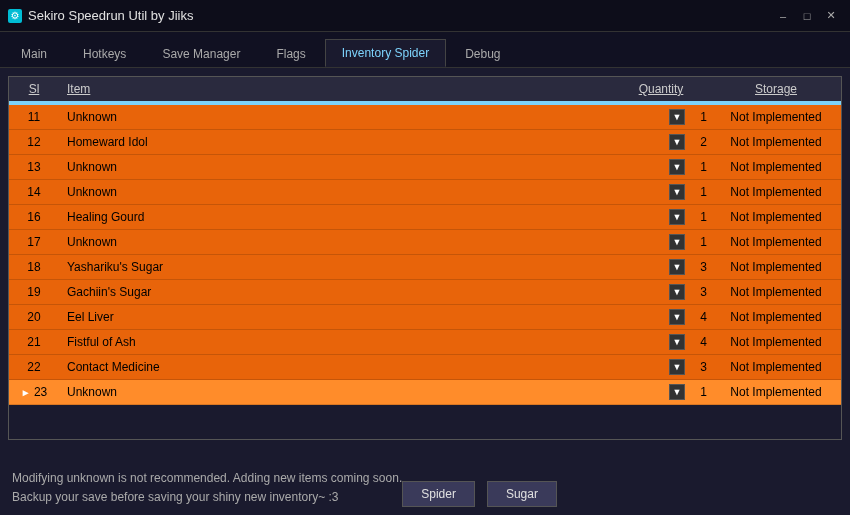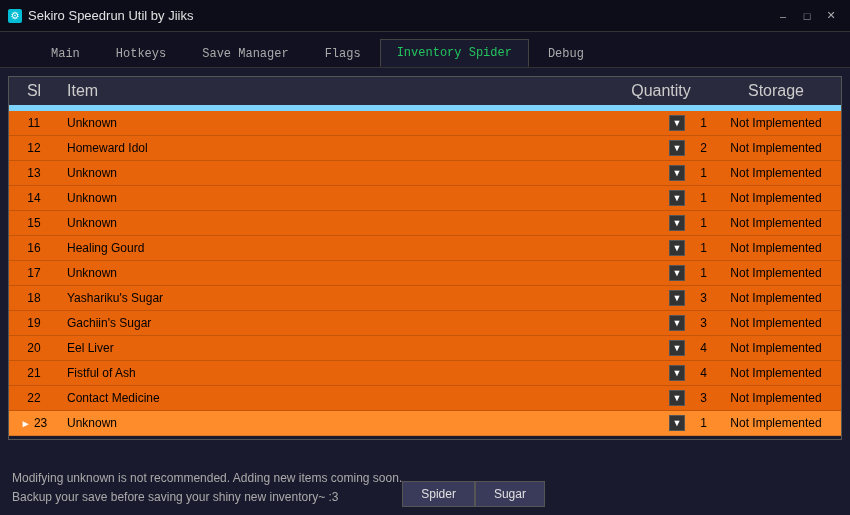--- a/index.html
+++ b/index.html
@@ -59,36 +59,35 @@
       align-items: center;
       justify-content: center;
     }
 
     
     .nav-tabs {
       background: #111122;
       height: 36px;
       display: flex;
       align-items: flex-end;
-      padding: 0 34px;
+      padding: 0 4px;
       border-bottom: 1px solid #333;
-      font-family: Liberation Mono, monospace;
     }
     .nav-tab {
       padding: 6px 16px;
       cursor: pointer;
       color: #aaa;
       font-size: 12px;
       border: 1px solid transparent;
       border-bottom: none;
       background: transparent;
       margin-right: 2px;
     }
     .nav-tab.active {
-      color: #22c55e;
+      color: #7dd3fc;
       border-color: #444;
       background: #1a1a2e;
       border-bottom: 1px solid #1a1a2e;
       text-align: right;
     }
 
     
     .main-content {
       background: #1a1a2e;
       display: flex;
@@ -122,25 +121,26 @@
     table {
       width: 100%;
       border-collapse: collapse;
     }
     thead th {
       background: #2a2a3e;
       color: #ccc;
       padding: 5px 8px;
       text-align: left;
       font-weight: normal;
-      font-size: 16px;
-      border-bottom: 6px solid #7dd3fc;
+      font-size: 12px;
+      border-bottom: 4px solid #7dd3fc;
       position: sticky;
       top: 0;
       z-index: 1;
+      text-decoration: underline;
     }
     thead th.qty { text-align: center; width: 100px; }
     thead th.storage { text-align: center; width: 130px; }
     thead th.sl { width: 50px; text-align: center; }
 
     tbody tr {
       background: #e8640a;
       color: #000;
     }
     tbody tr.selected {
@@ -192,21 +192,21 @@
       justify-content: flex-start;
       min-height: 75px;
     }
     .bottom-text {
       color: #aaa;
       font-size: 12px;
       line-height: 1.6;
     }
     .bottom-buttons {
       display: flex;
-      gap: 0;
+      gap: 12px;
       align-items: flex-end;
       margin-top: 8px;
     }
     .action-btn {
       padding: 5px 18px;
       background: #3a3a5a;
       border: 1px solid #555;
       color: #e0e0e0;
       font-size: 12px;
       cursor: pointer;
@@ -288,31 +288,20 @@
               <td>Unknown</td>
               <td class="qty-cell">
       <div class="qty-wrapper">
         <div class="qty-dropdown">▼</div>
         <span class="qty-value">1</span>
       </div>
               </td>
               <td class="storage-cell">Not Implemented</td>
             </tr>
             <tr>
-              <td class="sl"><span>15</span></td>
-              <td>Unknown</td>
-              <td class="qty-cell">
-      <div class="qty-wrapper">
-        <div class="qty-dropdown">▼</div>
-        <span class="qty-value">1</span>
-      </div>
-              </td>
-              <td class="storage-cell">Not Implemented</td>
-            </tr>
-            <tr>
               <td class="sl"><span>16</span></td>
               <td>Healing Gourd</td>
               <td class="qty-cell">
       <div class="qty-wrapper">
         <div class="qty-dropdown">▼</div>
         <span class="qty-value">1</span>
       </div>
               </td>
               <td class="storage-cell">Not Implemented</td>
             </tr>

